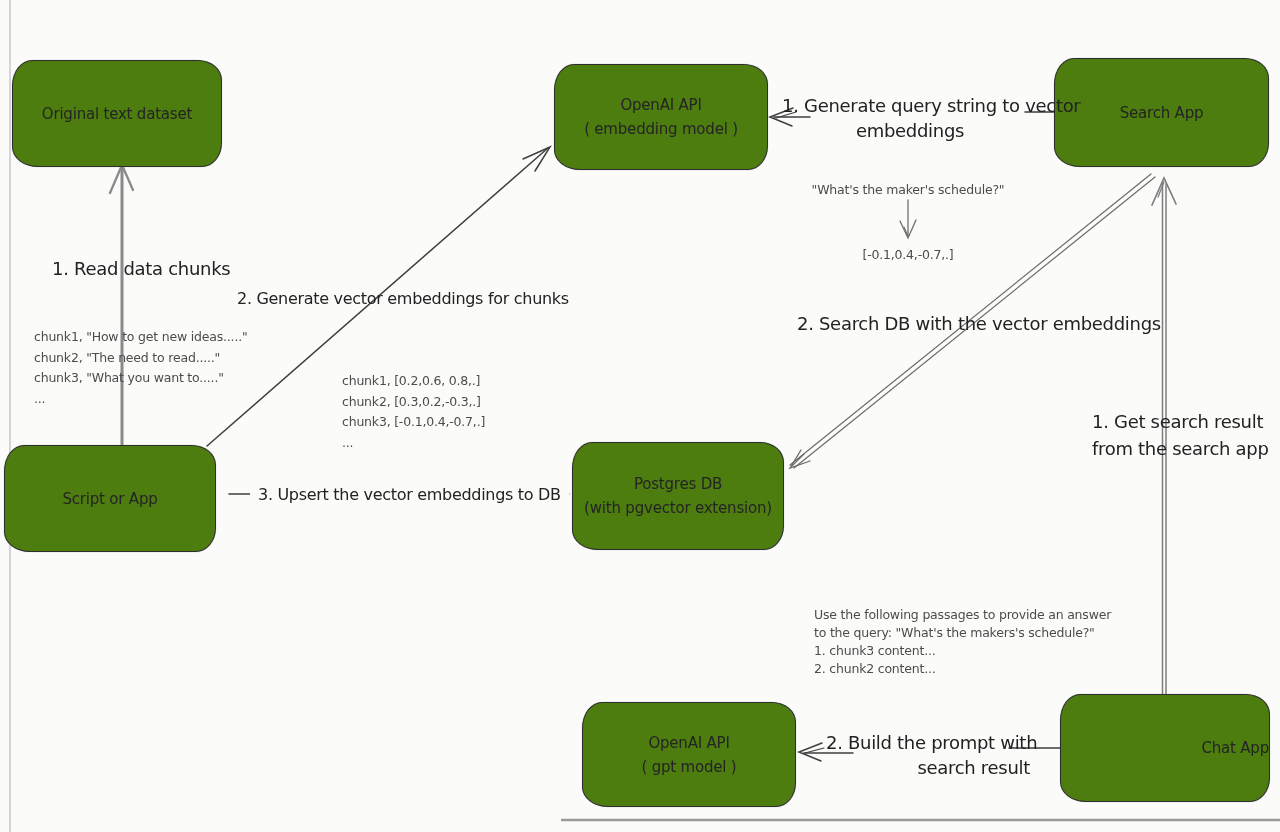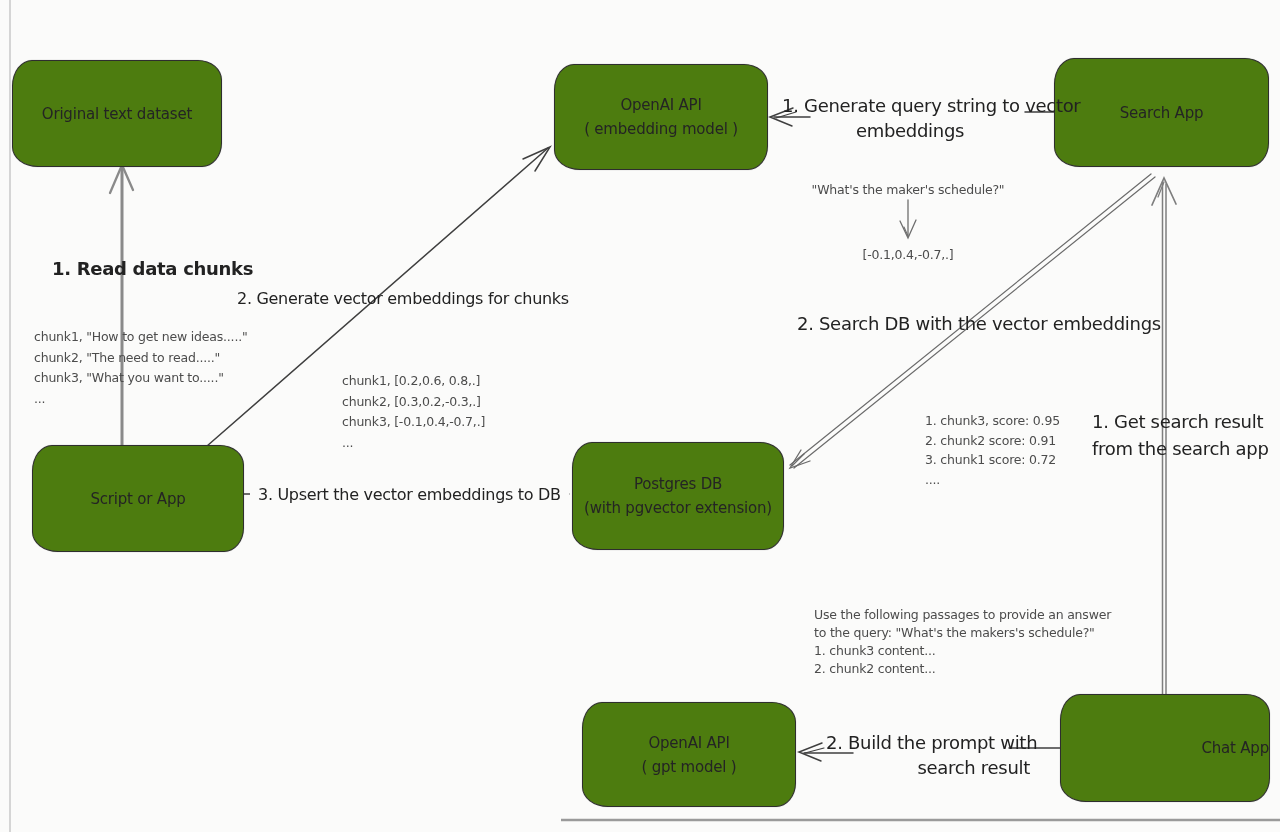--- a/index.html
+++ b/index.html
@@ -34,35 +34,35 @@
     justify-content: center;
     font-size: 15px;
     letter-spacing: -0.2px;
     color: #242424;
     box-shadow: 0 0 0 0.5px #5a5a5a22;
   }
   .node-line { line-height: 24px; white-space: nowrap; }
   .n-dataset  { left: 12px;   top: 60px;  width: 208px; height: 105px; }
   .n-embed    { left: 554px;  top: 64px;  width: 212px; height: 104px; }
   .n-search   { left: 1054px; top: 58px;  width: 213px; height: 107px; align-items: center; }
-  .n-script   { left: 32px;   top: 445px; width: 210px; height: 105px; }
+  .n-script   { left: 4px;   top: 445px; width: 210px; height: 105px; }
   .n-postgres { left: 572px;  top: 442px; width: 210px; height: 106px; }
   .n-gpt      { left: 582px;  top: 702px; width: 212px; height: 103px; }
   .n-chat     { left: 1060px; top: 694px; width: 208px; height: 106px; align-items: flex-end; }
 
   .step-label {
     position: absolute;
     z-index: 3;
     font-size: 18px;
     letter-spacing: -0.3px;
     color: #222;
     white-space: nowrap;
     line-height: 25px;
   }
-  .lbl-read      { left: 52px;  top: 256px; font-weight: bold; }
+  .lbl-read      { left: 52px;  top: 256px; }
   .lbl-genembed  { left: 237px; top: 286px; font-size: 16px; }
   .lbl-upsert    { left: 250px; top: 482px; background: #fbfbfa; padding: 0 8px; font-size: 16px; }
   .lbl-query     { left: 782px; top: 93px;  width: 256px; text-align: center; }
   .lbl-searchdb  { left: 797px; top: 311px; text-align: center; }
   .lbl-getresult { left: 1092px; top: 408px; line-height: 27px; }
   .lbl-buildprompt { left: 826px; top: 730px; width: 204px; text-align: right; }
 
   .annotation {
     position: absolute;
     z-index: 3;
@@ -206,26 +206,20 @@
     <div>chunk1, [0.2,0.6, 0.8,.]</div>
     <div>chunk2, [0.3,0.2,-0.3,.]</div>
     <div>chunk3, [-0.1,0.4,-0.7,.]</div>
     <div>...</div>
   </div>
 
   <div class="annotation ann-query">"What's the maker's schedule?"</div>
 
   <div class="annotation ann-qvector">[-0.1,0.4,-0.7,.]</div>
 
-  <div class="annotation ann-scores">
-    <div>1. chunk3, score: 0.95</div>
-    <div>2. chunk2 score: 0.91</div>
-    <div>3. chunk1 score: 0.72</div>
-    <div>....</div>
-  </div>
 
   <div class="annotation ann-prompt">
     <div>Use the following passages to provide an answer</div>
     <div>to the query: "What's the makers's schedule?"</div>
     <div>1. chunk3 content...</div>
     <div>2. chunk2 content...</div>
   </div>
 
 </div>
 

